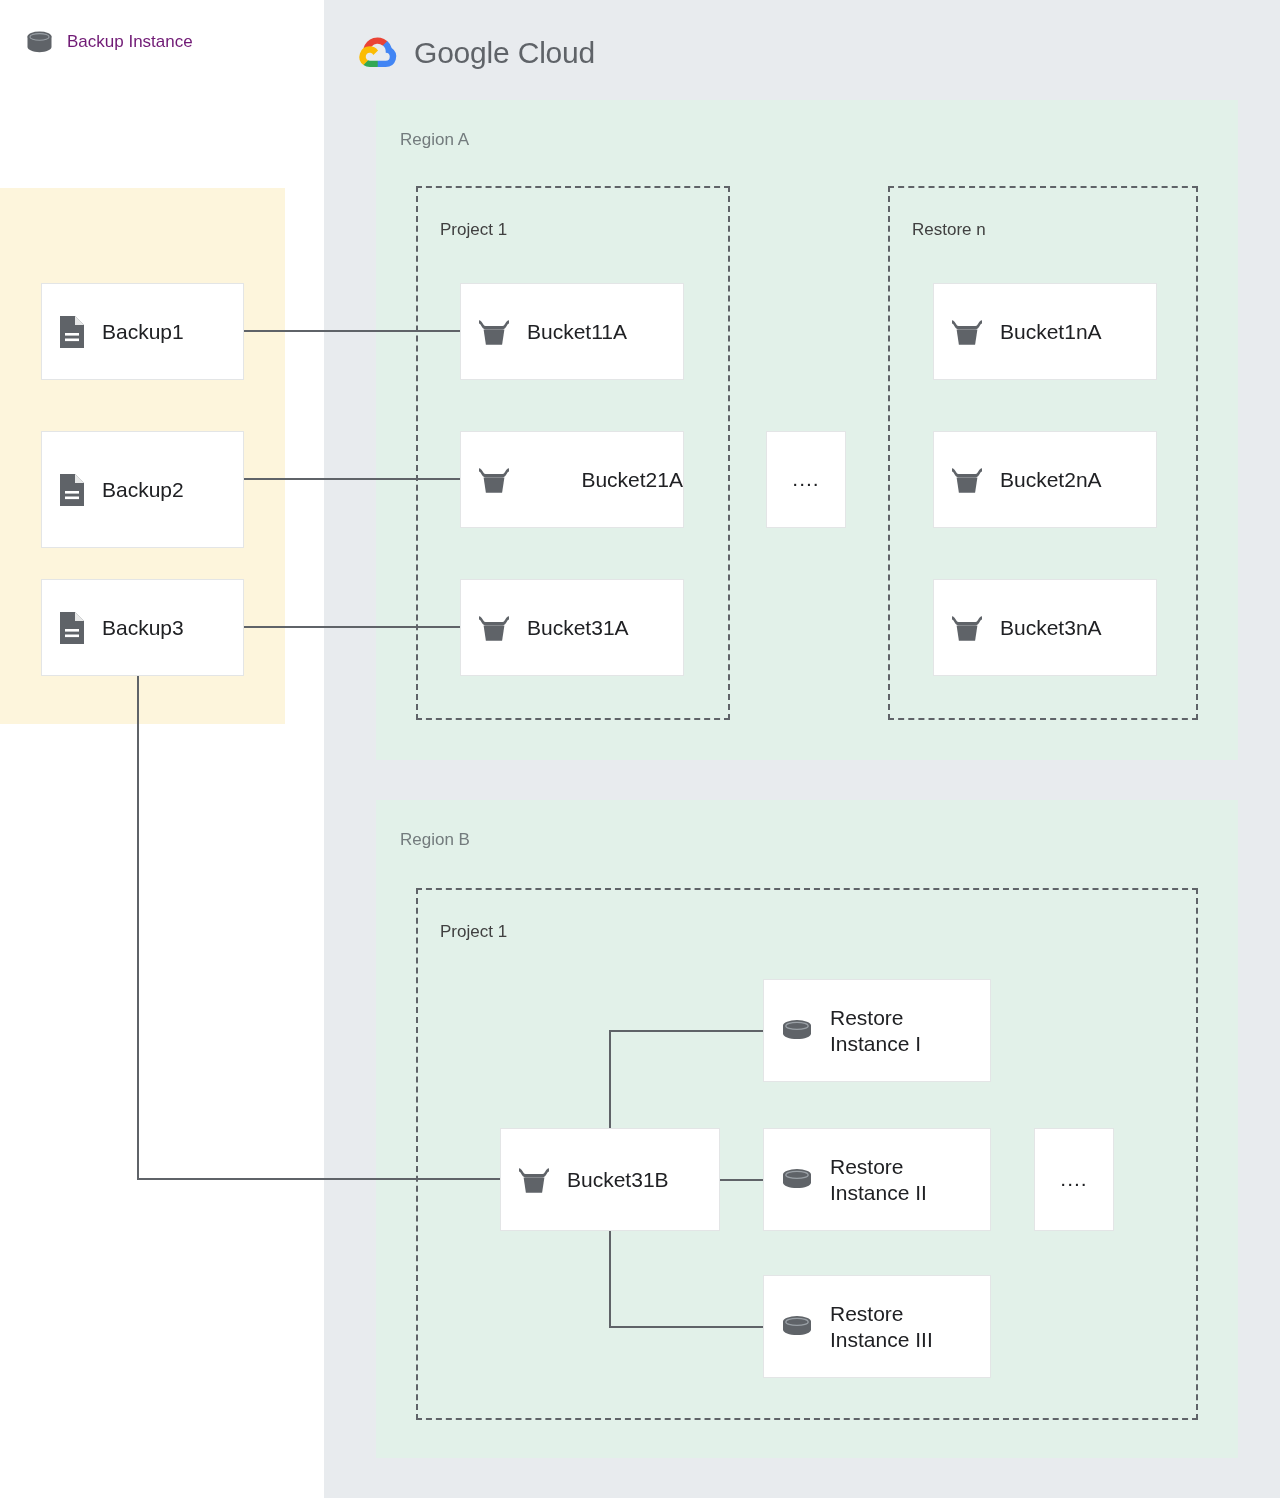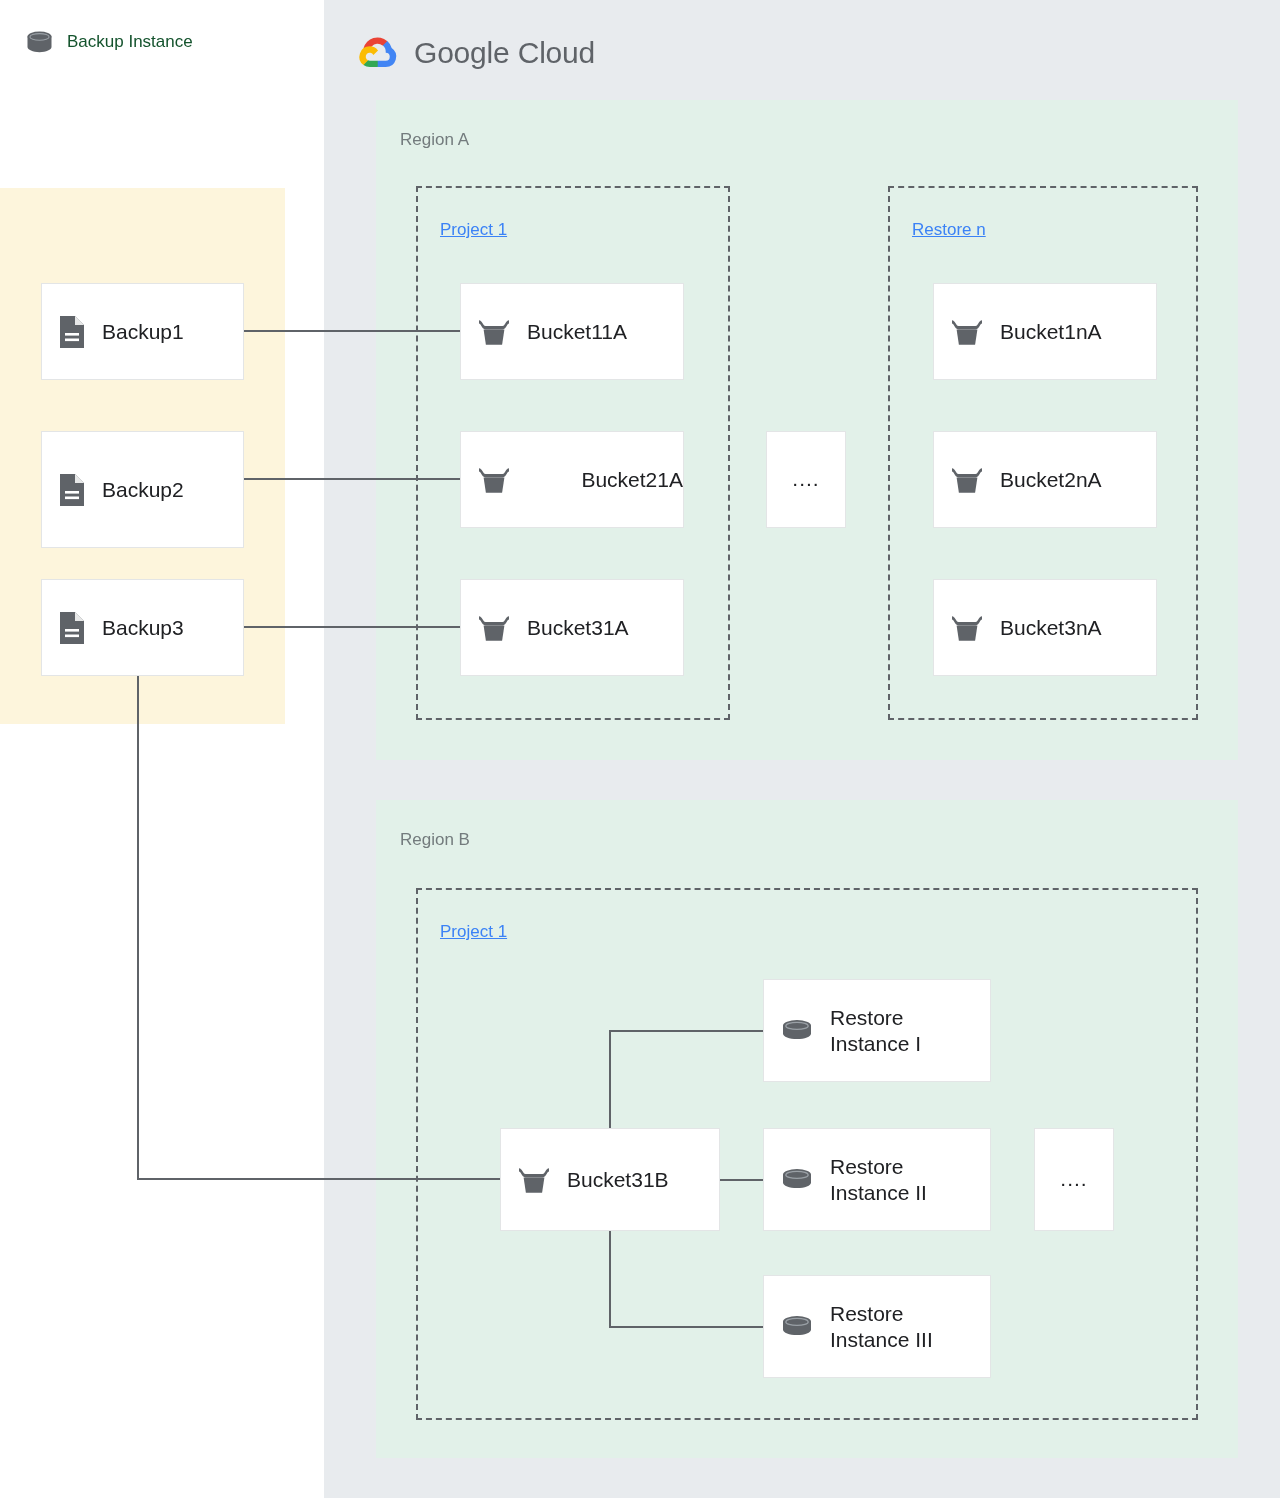--- a/index.html
+++ b/index.html
@@ -66,23 +66,22 @@
   }
   #project-a1 { left: 416px; top: 186px; width: 314px; height: 534px; }
   #project-an { left: 888px; top: 186px; width: 310px; height: 534px; }
   #project-b1 { left: 416px; top: 888px; width: 782px; height: 532px; }
 
   .project-label {
     position: absolute;
     left: 22px;
     top: 32px;
     font-size: 17px;
-    color: #3b82f6;
+    color: #404040;
     white-space: nowrap;
-    text-decoration: underline;
   }
 
   
   .backup-panel {
     position: absolute;
     left: 0px;
     top: 188px;
     width: 285px;
     height: 536px;
     background: #fdf5dc;
@@ -90,21 +89,21 @@
   .backup-header {
     position: absolute;
     left: 26px;
     top: 30px;
     display: flex;
     align-items: center;
     gap: 14px;
   }
   .backup-header-label {
     font-size: 17px;
-    color: #14532d;
+    color: #701a75;
     white-space: nowrap;
   }
 
   
   .node {
     position: absolute;
     background: #ffffff;
     border: 1px solid #e3e5e6;
     box-sizing: border-box;
     display: flex;

